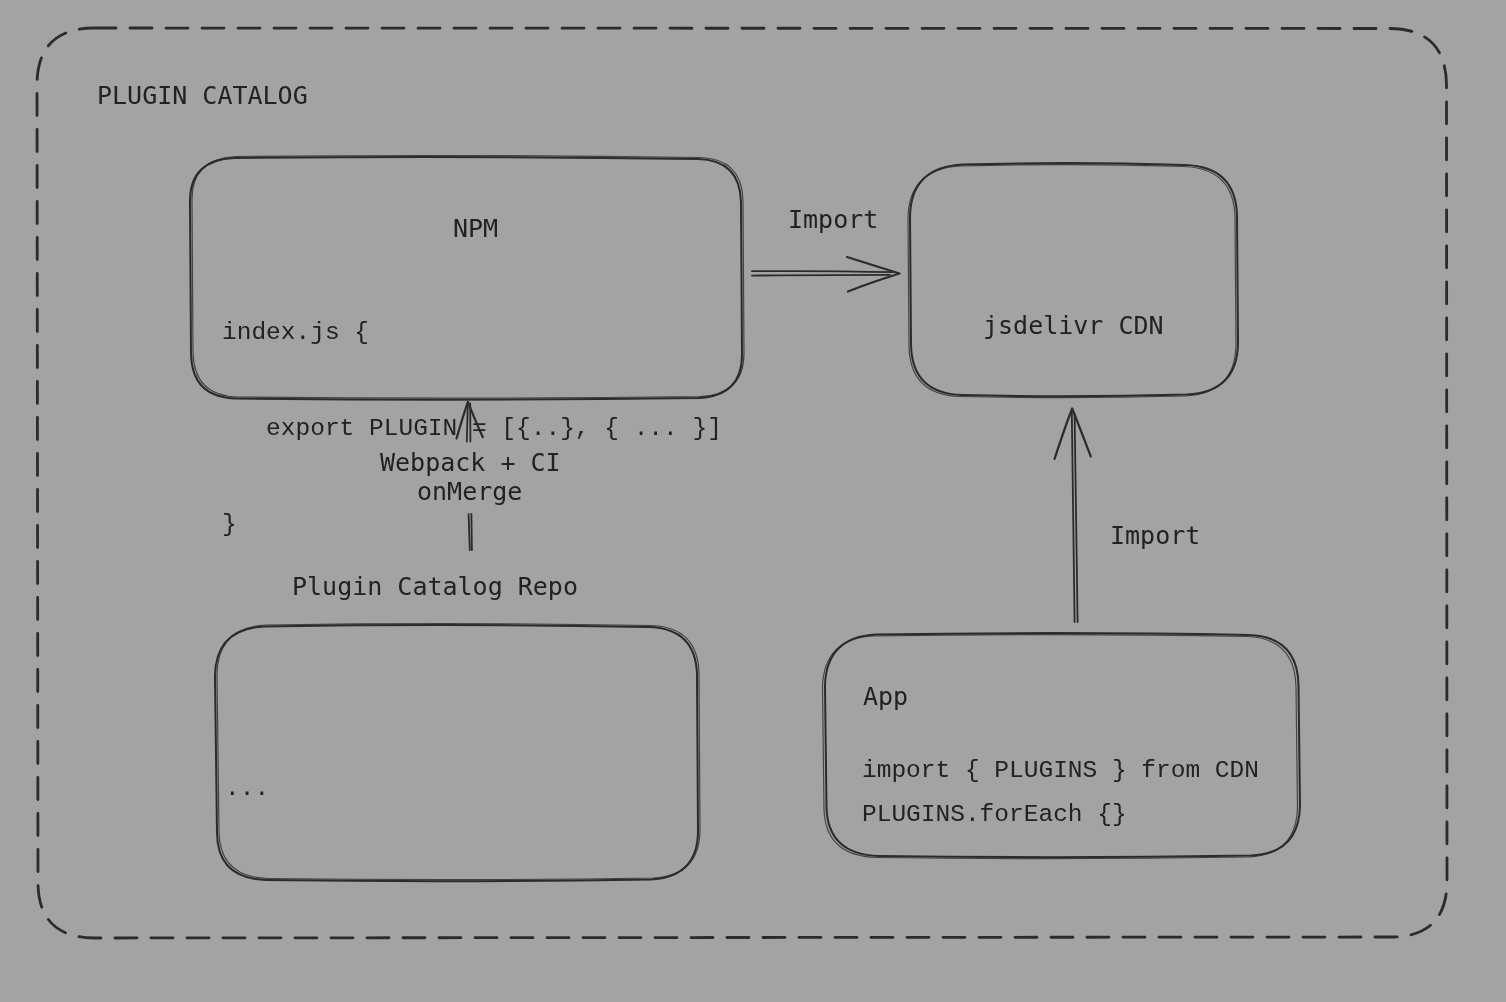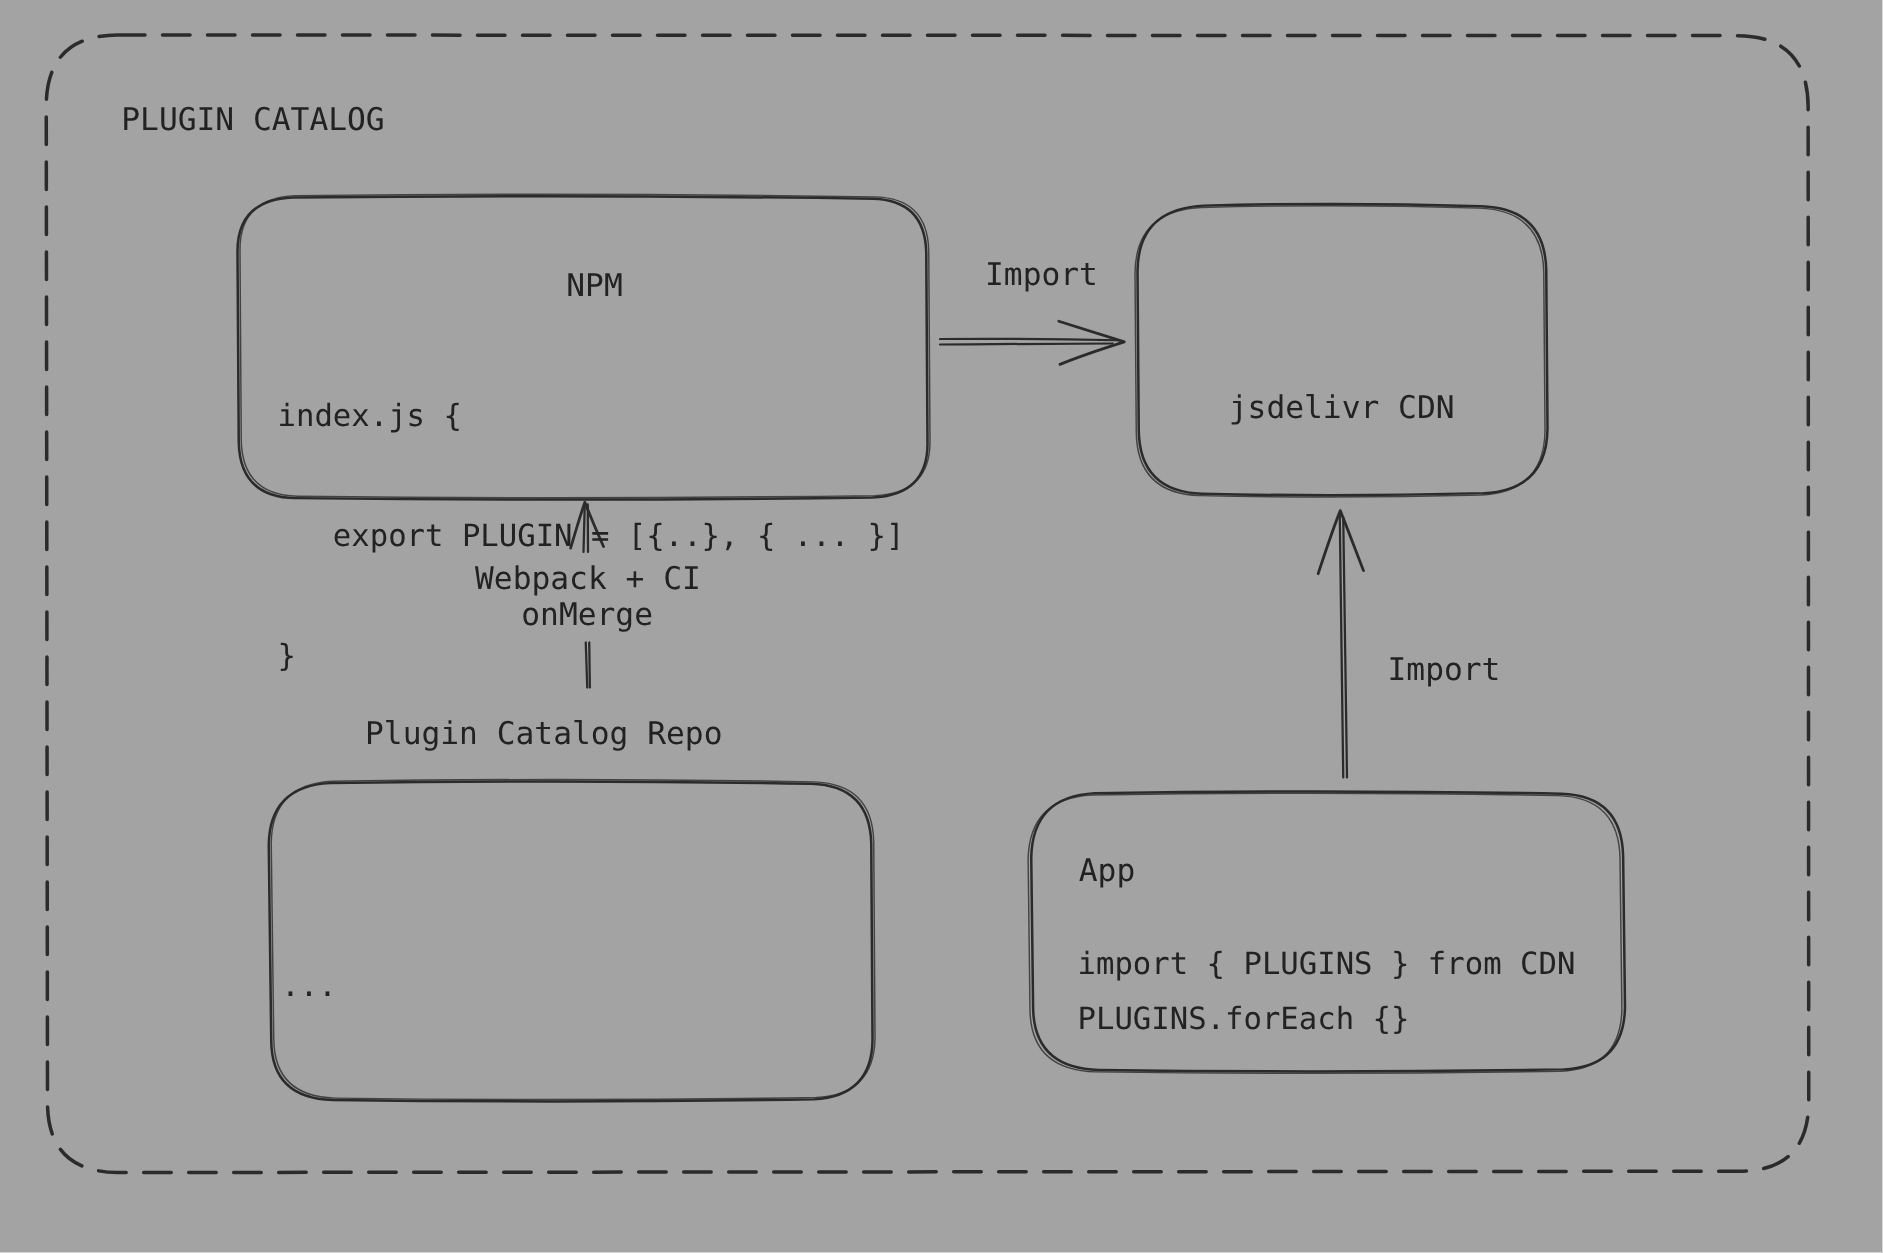--- a/index.html
+++ b/index.html
@@ -34,21 +34,21 @@
   }
   svg.layer path.shaft { stroke-width: 1.8; }
   svg.layer path.head  { stroke-width: 2.2; }
   .label {
     position: absolute;
     font-size: 25px;
     line-height: 32px;
     white-space: pre;
     color: #222222;
   }
-  .code { font-size: 24.5px; }
+  .code { font-size: 24.5px; font-family: Liberation Mono, monospace; }
 </style>
 </head>
 <body>
 
 <div class="canvas">
 
   <svg class="layer" viewBox="0 0 1506 1002" xmlns="http://www.w3.org/2000/svg">
 
     <path class="dashed" d="M 94 28 L 1390 28.5 Q 1446 29 1446.5 85 L 1447 881 Q 1447 937 1391 937 L 94 938 Q 38 937.5 38 882 L 37 85 Q 37 28.5 94 28 Z"></path>
 

